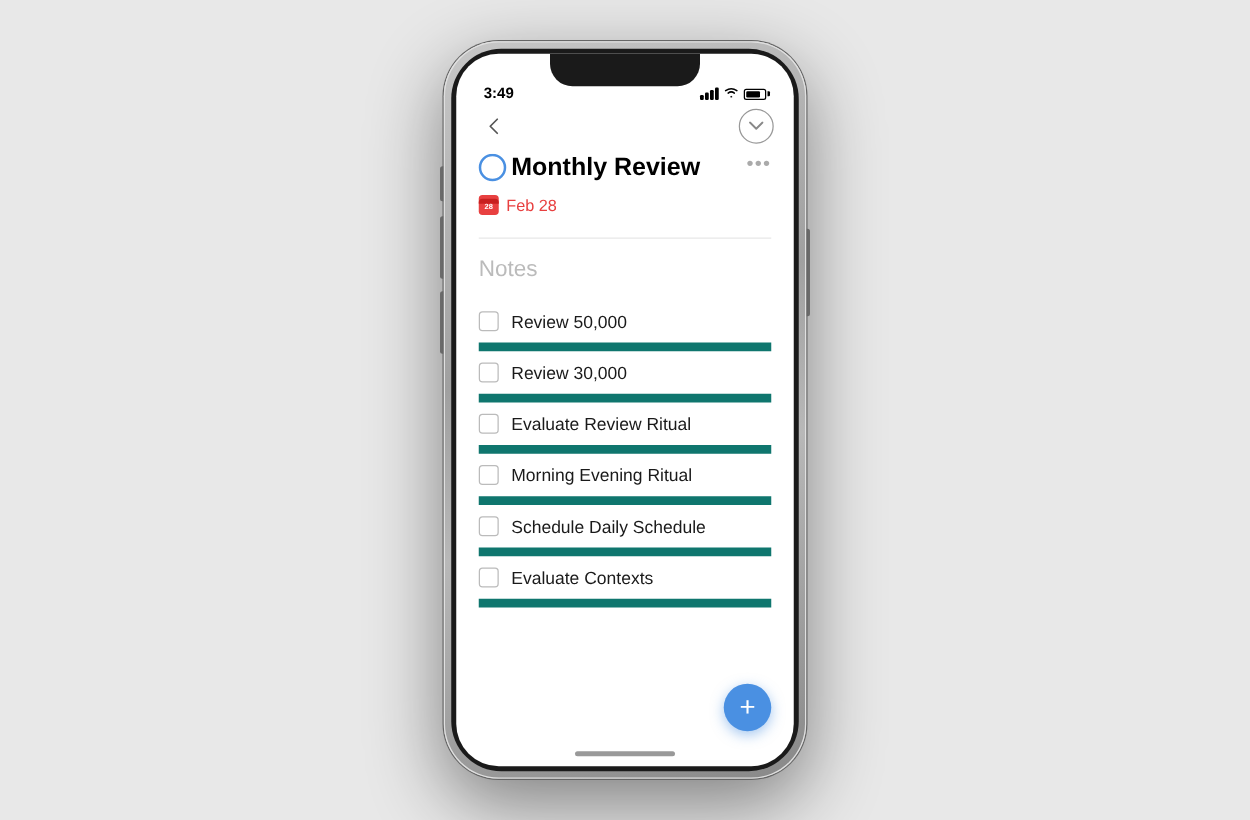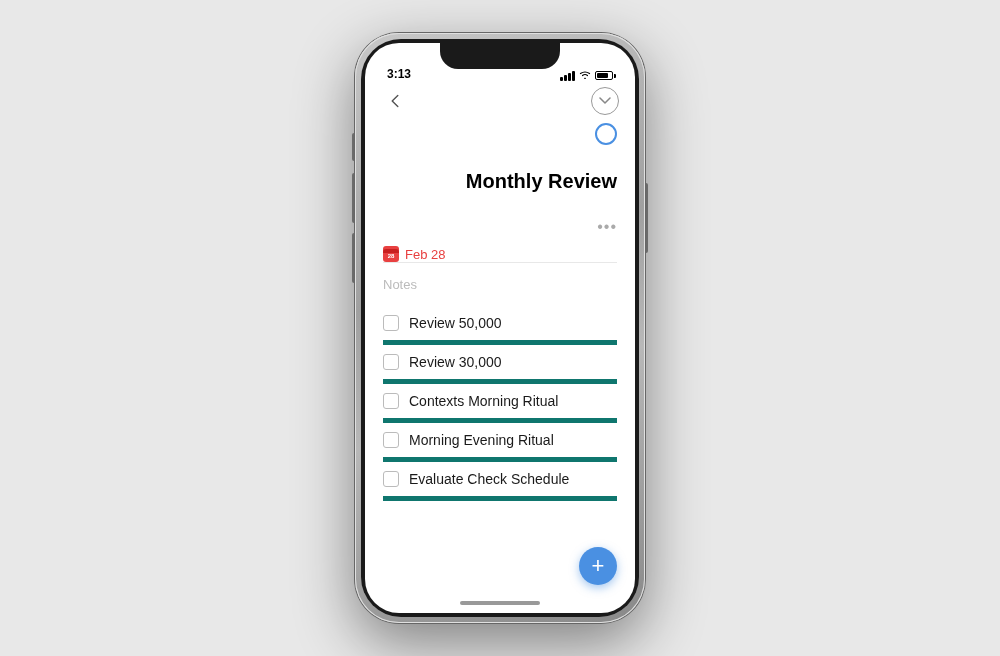--- a/index.html
+++ b/index.html
@@ -171,24 +171,23 @@
     
     .content {
       flex: 1;
       overflow-y: auto;
       padding: 0 18px;
     }
 
     
     .title-row {
       display: flex;
-      align-items: flex-end;
-      gap: 25px;
+      align-items: flex-start;
+      gap: 4px;
       margin-bottom: 10px;
-      flex-direction: column;
     }
 
     .title-circle {
       width: 22px;
       height: 22px;
       border: 2px solid #4a90e2;
       border-radius: 50%;
       flex-shrink: 0;
     }
 
@@ -203,21 +202,21 @@
       color: #aaa;
       font-size: 16px;
       letter-spacing: 1px;
     }
 
     
     .date-row {
       display: flex;
       align-items: center;
       gap: 6px;
-      padding-bottom: 0;
+      padding-bottom: 18px;
       border-bottom: 1px solid #e8e8e8;
       margin-bottom: 8px;
     }
 
     .date-icon {
       width: 16px;
       height: 16px;
       background: #e84040;
       border-radius: 3px;
       display: flex;
@@ -242,37 +241,37 @@
     }
 
     .date-text {
       font-size: 13px;
       color: #e84040;
       font-weight: 500;
     }
 
     
     .notes-placeholder {
-      font-size: 13px;
+      font-size: 18px;
       color: #bbb;
       padding: 6px 0 14px;
     }
 
     
     .checklist {
       list-style: none;
       padding: 0;
     }
 
     .checklist-item {
       display: flex;
       align-items: center;
       gap: 10px;
       padding: 9px 0;
-      border-bottom: 5px solid #0f766e;
+      border-bottom: 7px solid #0f766e;
     }
 
     .check-box {
       width: 16px;
       height: 16px;
       border: 1.5px solid #bbb;
       border-radius: 3px;
       flex-shrink: 0;
       background: #fff;
     }
@@ -375,21 +374,21 @@
   <div class="side-button-right"></div>
 
   <div class="phone-shell"></div>
   <div class="phone-inner"></div>
 
   <div class="screen">
 
     <div class="notch"></div>
 
     <div class="status-bar">
-      <span class="status-time">3:13</span>
+      <span class="status-time">3:49</span>
       <div class="status-icons">
         <div class="signal-bars">
           <span style="height:4px"></span>
           <span style="height:6px"></span>
           <span style="height:8px"></span>
           <span style="height:10px"></span>
         </div>
         <span class="wifi-icon">
           <svg width="12" height="9" viewBox="0 0 12 9">
             <path d="M6 7.5 L7 8.5 L6 9.5 L5 8.5 Z" fill="#000"></path>
@@ -438,29 +437,33 @@
       <li class="checklist-item">
             <div class="check-box"></div>
             <span class="item-label">Review 50,000</span>
           </li>
           <li class="checklist-item">
             <div class="check-box"></div>
             <span class="item-label">Review 30,000</span>
           </li>
           <li class="checklist-item">
             <div class="check-box"></div>
-            <span class="item-label">Contexts Morning Ritual</span>
+            <span class="item-label">Evaluate Review Ritual</span>
           </li>
           <li class="checklist-item">
             <div class="check-box"></div>
             <span class="item-label">Morning Evening Ritual</span>
           </li>
           <li class="checklist-item">
             <div class="check-box"></div>
-            <span class="item-label">Evaluate Check Schedule</span>
+            <span class="item-label">Schedule Daily Schedule</span>
+          </li>
+          <li class="checklist-item">
+            <div class="check-box"></div>
+            <span class="item-label">Evaluate Contexts</span>
           </li>
         </ul>
 
     </div>
 
     <div class="fab">
       <span class="fab-plus">+</span>
     </div>
 
     <div class="home-indicator">

